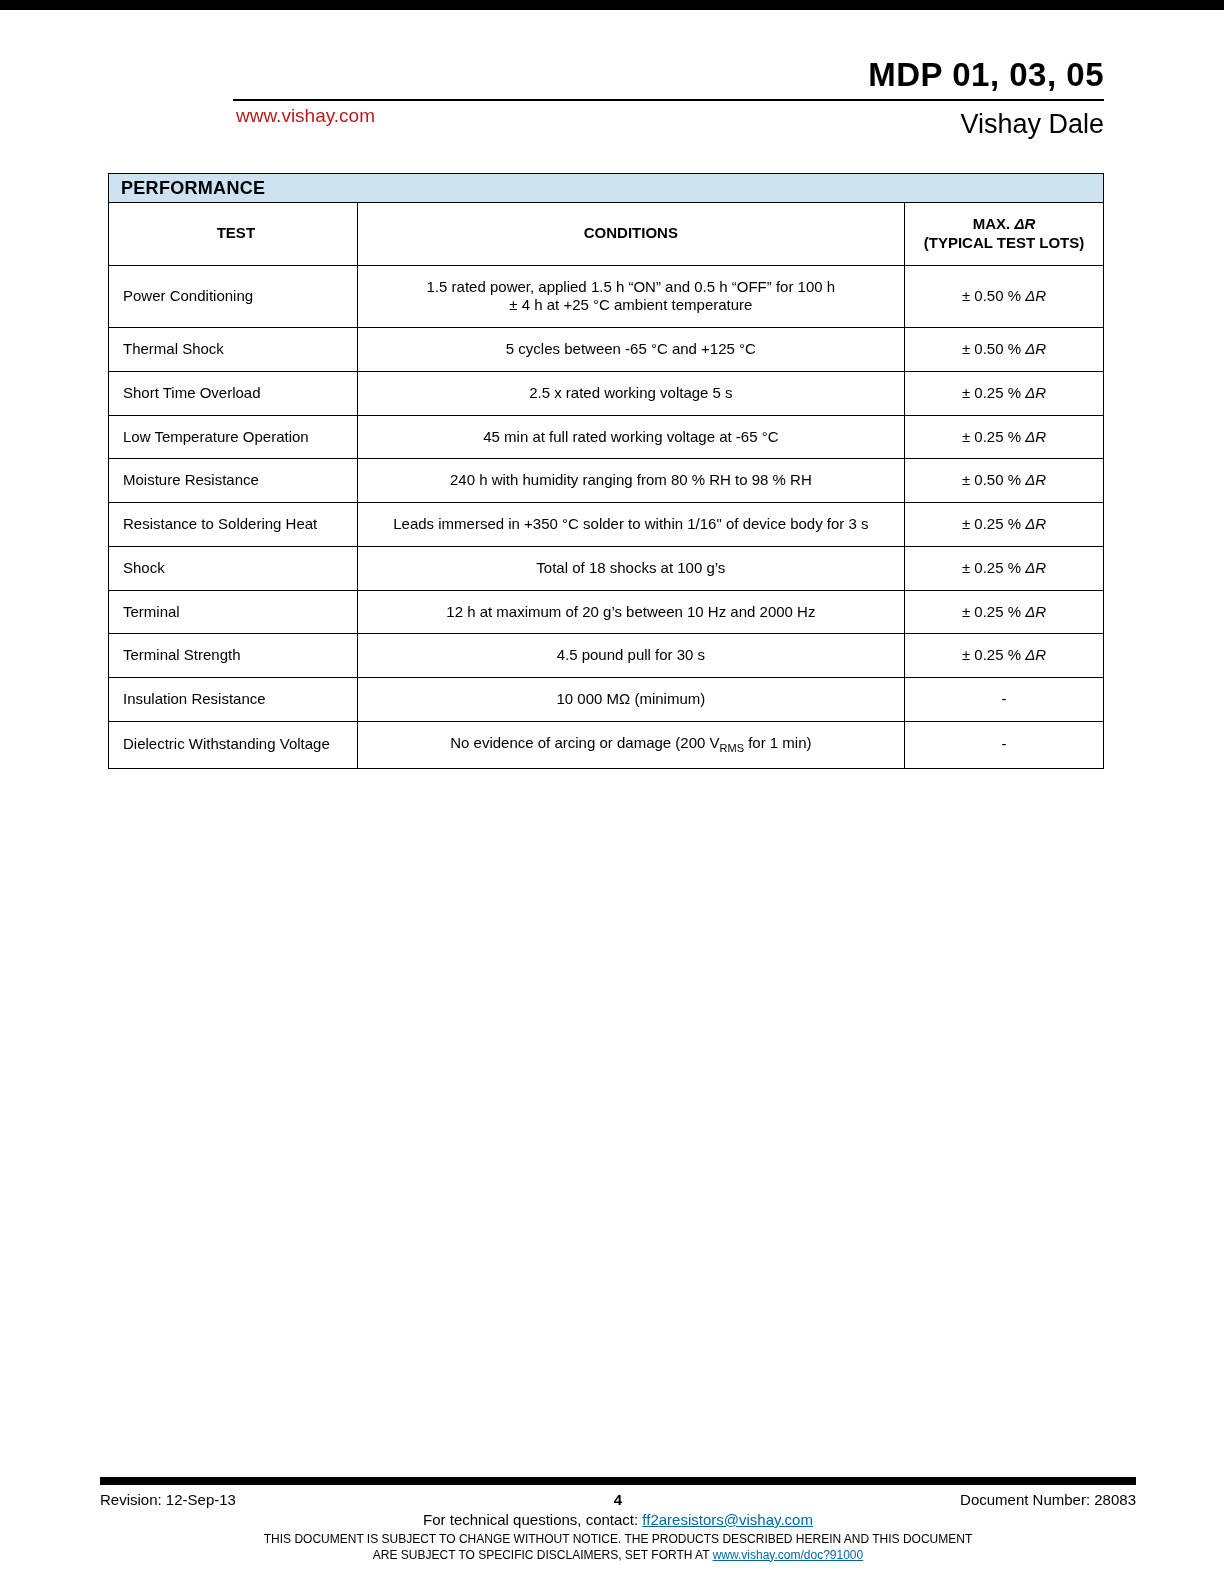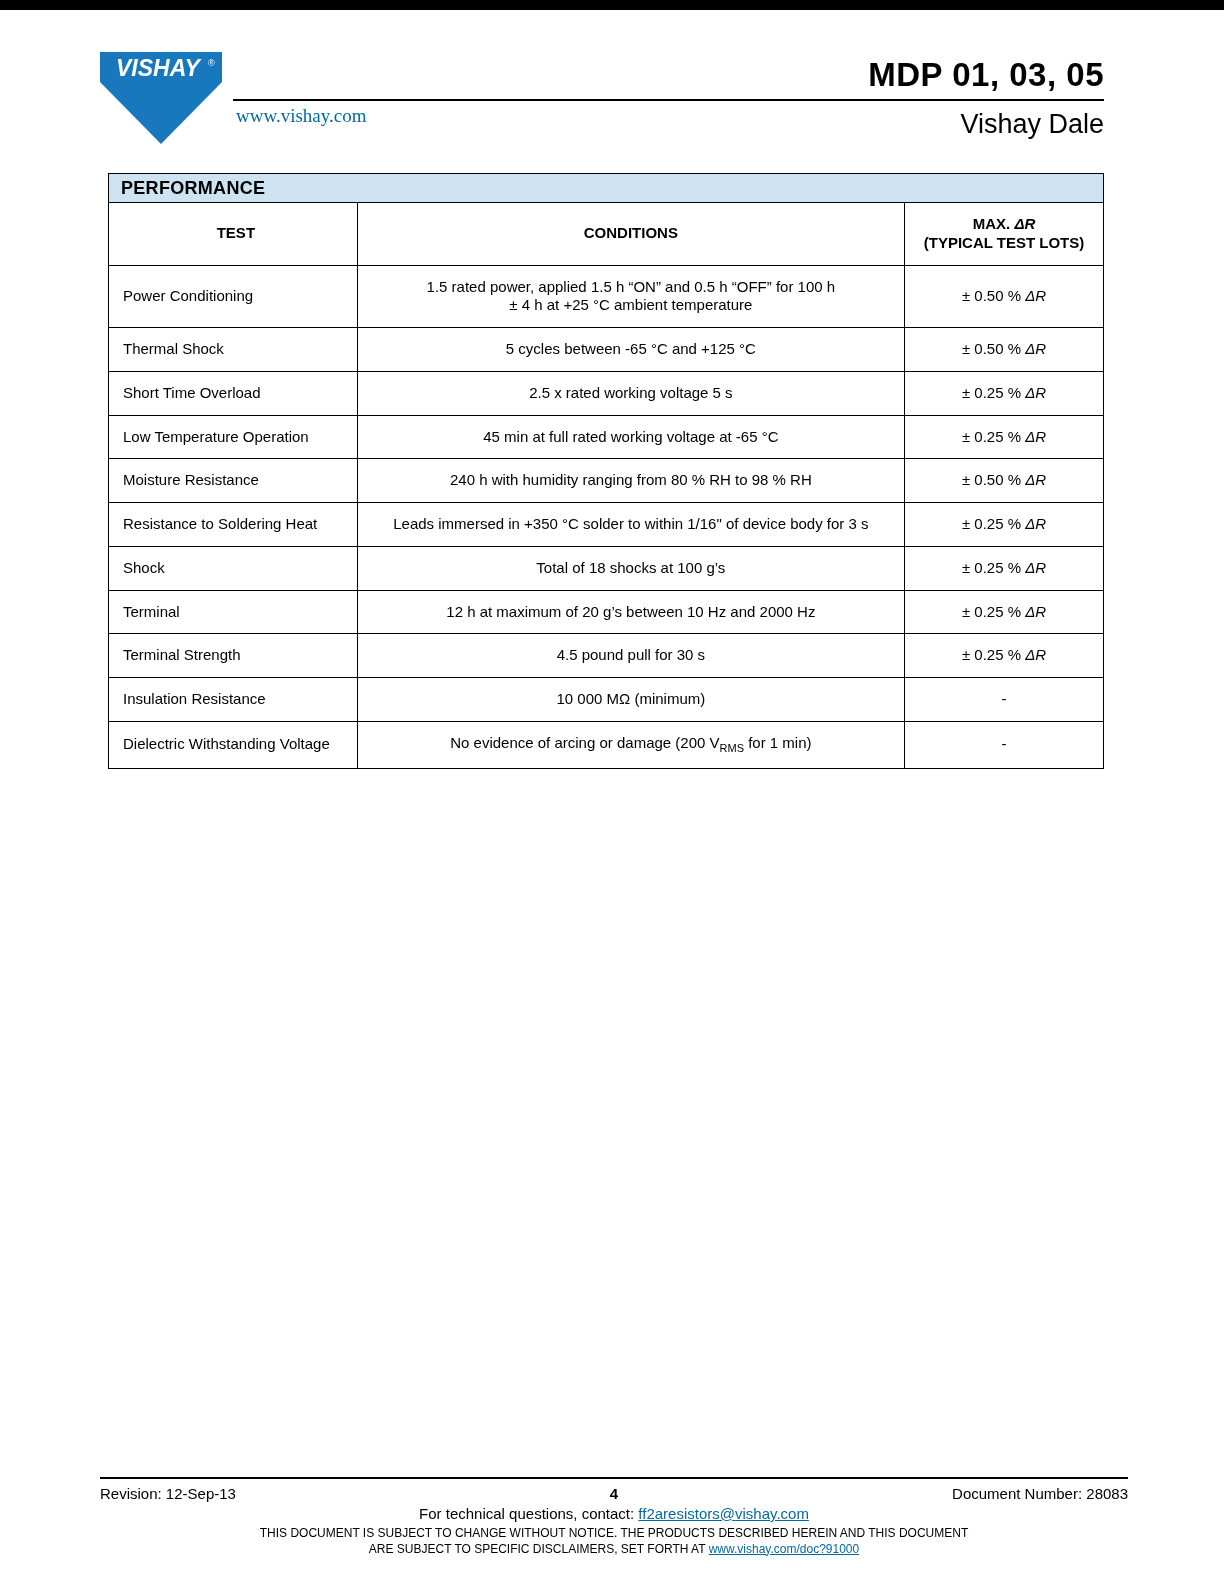--- a/index.html
+++ b/index.html
@@ -15,21 +15,21 @@
   .topbar {
     position: absolute; top: 0; left: 0;
     width: 100%; height: 10px; background: #000;
   }
   .logo {
     position: absolute; left: 100px; top: 52px;
     width: 122px; height: 95px;
   }
   .site-link {
     position: absolute; left: 236px; top: 105px;
-    font-size: 19px; color: #0369a1; cursor: pointer; font-family: Liberation Serif, serif;
+    font-size: 19px; color: #b91c1c; cursor: pointer;
   }
   .hrule {
     position: absolute; left: 233px; right: 120px; top: 99px;
     border-top: 2px solid #000;
   }
   .product-title {
     position: absolute; right: 120px; top: 56px;
     font-size: 33px; font-weight: bold; letter-spacing: 0.5px;
   }
   .division {
@@ -60,46 +60,39 @@
     vertical-align: middle;
     line-height: 1.25;
   }
   table.perf th { font-weight: bold; text-align: center; }
   .test-cell { text-align: left; padding-left: 14px !important; }
   .cond-cell { text-align: center; white-space: pre-line; }
   .max-cell  { text-align: center; }
   .dr { font-style: italic; }
   sub.rms { font-size: 11px; }
   .footer {
-    position: absolute; left: 100px; right: 96px; top: 1477px;
-    border-top: 2px solid #000000;
+    position: absolute; left: 100px; right: 88px; top: 1477px;
+    border-top: 8px solid #000000;
     padding-top: 6px;
   }
   .footer-row { display: flex; font-size: 15px; }
   .footer-row .left  { flex: 1; text-align: left; }
   .footer-row .mid   { flex: 1; text-align: center; font-weight: bold; }
   .footer-row .right { flex: 1; text-align: right; }
   .contact-line { text-align: center; font-size: 15px; margin-top: 3px; }
   .disclaimer { text-align: center; font-size: 12px; line-height: 1.3; margin-top: 4px; }
   .link { color: #0369a1; text-decoration: underline; cursor: pointer; }
 </style>
 </head>
 <body>
 
 <div class="page">
 
   <div class="topbar"></div>
 
-  <div class="logo">
-    <svg width="122" height="95" viewBox="0 0 122 95">
-      <polygon points="0,0 122,0 122,30 61,92 0,30" fill="#1878be"></polygon>
-      <text x="58" y="24" text-anchor="middle" fill="#ffffff" font-size="23" font-weight="bold" font-style="italic" font-family="Liberation Sans, sans-serif">VISHAY</text>
-      <text x="108" y="14" fill="#ffffff" font-size="9" font-family="Liberation Sans, sans-serif">®</text>
-    </svg>
-  </div>
 
   <span class="site-link">www.vishay.com</span>
   <div class="hrule"></div>
   <div class="product-title">MDP 01, 03, 05</div>
   <div class="division">Vishay Dale</div>
 
   <div class="table-wrap">
     <div class="perf-title">PERFORMANCE</div>
     <table class="perf">
       <colgroup>

